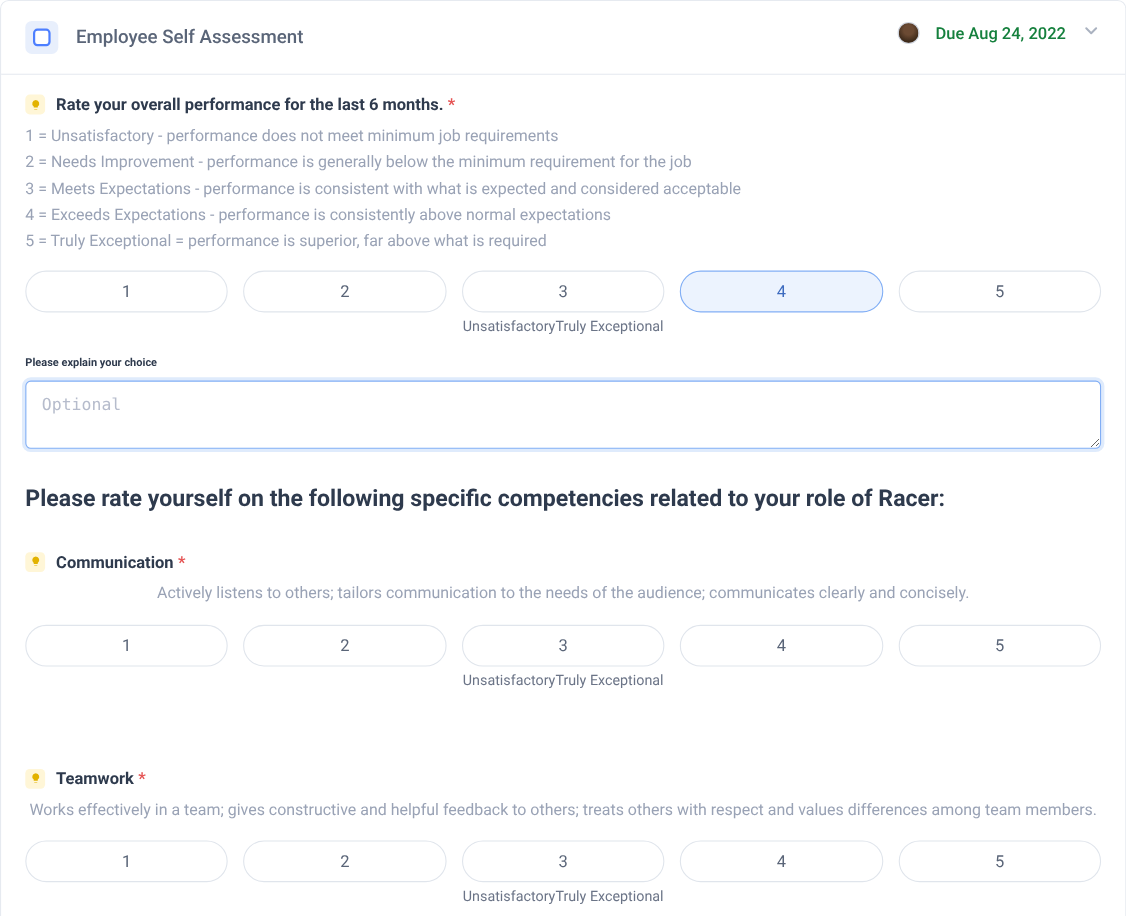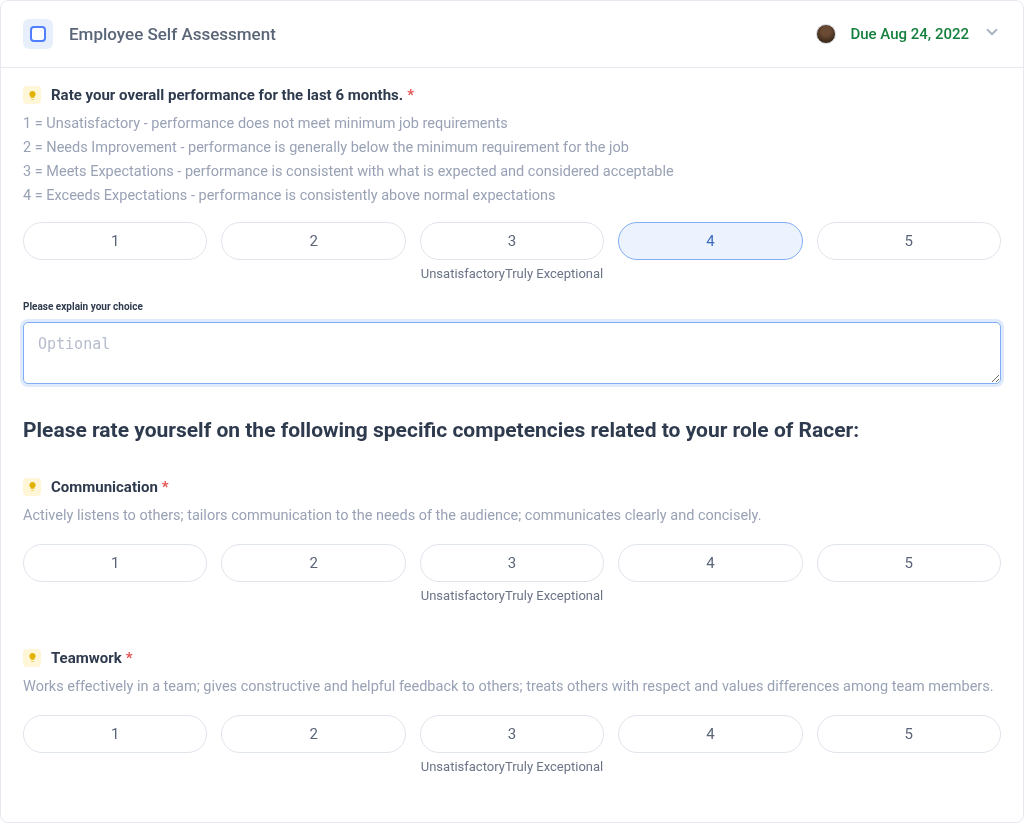--- a/index.html
+++ b/index.html
@@ -12,21 +12,21 @@
       width: 1024px;
       background: #fff;
       border: 1px solid #e6eaf0;
       border-radius: 8px;
       position: relative;
     }
 
     
     .header {
       display: flex;
-      align-items: center;
+      align-items: flex-start;
       justify-content: space-between;
       padding: 18px 22px;
       border-bottom: 1px solid #e6eaf0;
     }
     .header-left { display: flex; align-items: center; gap: 16px; }
     .checkbox-wrap {
       width: 30px; height: 30px;
       display: flex; align-items: center; justify-content: center;
       background: #e8effc;
       border-radius: 6px;
@@ -136,22 +136,22 @@
     }
     .textarea::placeholder { color: #b6bccc; }
 
     .prompt {
       font-weight: 700;
       font-size: 21px;
       color: #2e3a4d;
       margin: 30px 0 36px;
     }
 
-    .competency { margin-bottom: 46px; }
-    .competency .help-text { margin-top: 4px; margin-bottom: 16px; }
+    .competency { margin-bottom: 72px; }
+    .competency .help-text { margin-top: 4px; margin-bottom: 16px; text-align: center; }
   </style>
 </head>
 <body>
 
 <div class="card">
 
   <div class="header">
     <div class="header-left">
       <div class="checkbox-wrap">
         <div class="checkbox"></div>
@@ -181,20 +181,21 @@
       <span class="q-title">
         <span>Rate your overall performance for the last 6 months.</span><span class="req">*</span>
       </span>
     </div>
 
     <div class="help-text">
       <div>1 = Unsatisfactory - performance does not meet minimum job requirements</div>
       <div>2 = Needs Improvement - performance is generally below the minimum requirement for the job</div>
       <div>3 = Meets Expectations - performance is consistent with what is expected and considered acceptable</div>
       <div>4 = Exceeds Expectations - performance is consistently above normal expectations</div>
+      <div>5 = Truly Exceptional = performance is superior, far above what is required</div>
     </div>
 
     <div class="rating-row">
       <div class="pill">1</div>
       <div class="pill">2</div>
       <div class="pill">3</div>
       <div class="pill selected">4</div>
       <div class="pill">5</div>
     </div>
     <div class="scale-labels">

